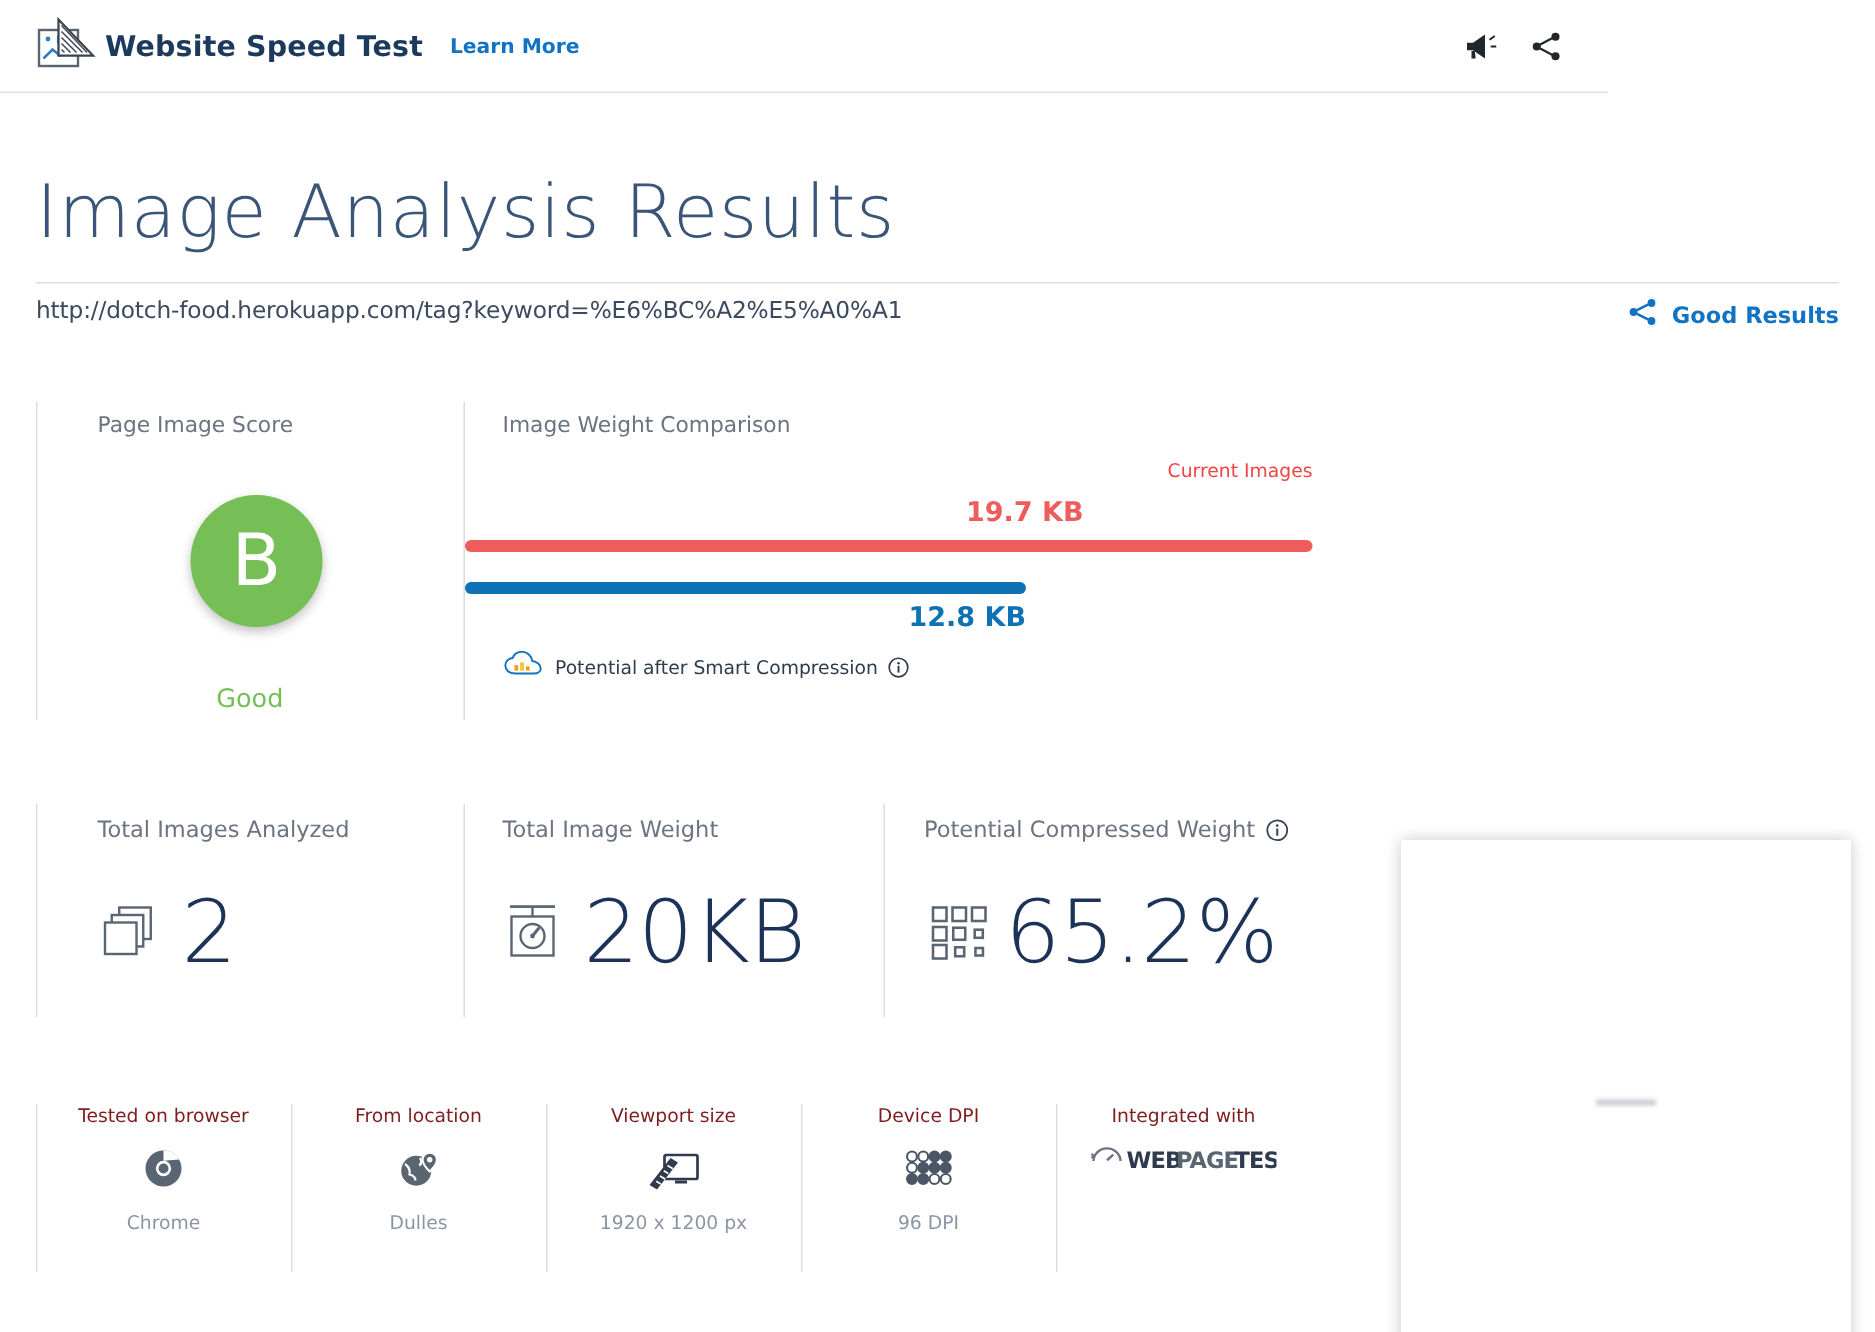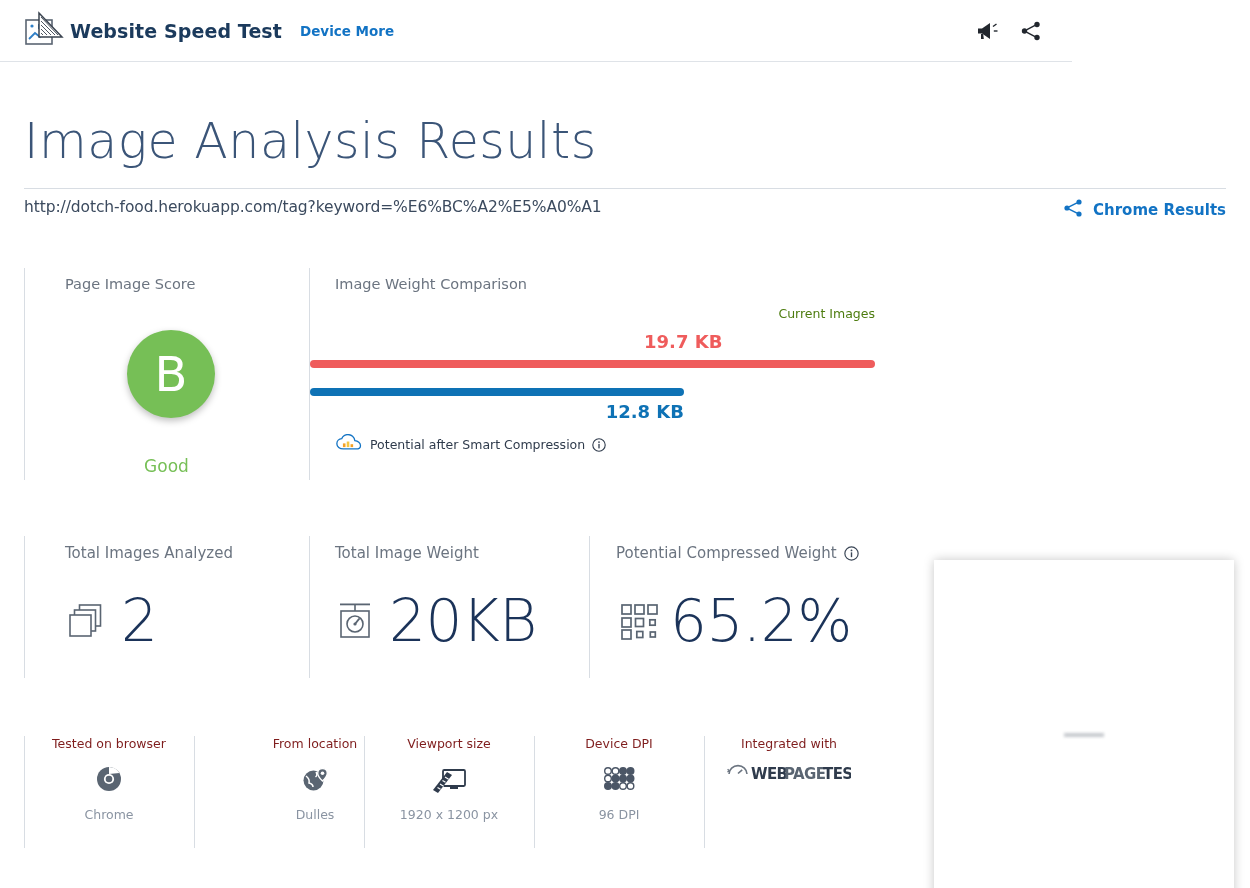--- a/index.html
+++ b/index.html
@@ -168,21 +168,21 @@
     left: 0; top: 168px;
     width: 285px;
     text-align: center;
     font-size: 17px;
   }
 
   
   .cmp-top-label {
     position: absolute;
     font-size: 12.5px;
-    color: #4d7c0f;
+    color: #ef4444;
     white-space: nowrap;
     text-align: right;
   }
   .cmp-value {
     position: absolute;
     font-size: 18px;
     font-weight: bold;
     white-space: nowrap;
   }
   .bar {
@@ -304,21 +304,21 @@
         <path d="M7 28 L13 22 L18 26 L26 17" fill="none" stroke="#2f7fc7" stroke-width="1.8"></path>
         <path d="M17 2 L40 26 L17 26 Z" fill="#ffffff" stroke="#3a434f" stroke-width="1.5"></path>
         <path d="M19 6 L36 24" stroke="#3a434f" stroke-width="0.9"></path>
         <path d="M19 10 L33 24" stroke="#3a434f" stroke-width="0.9"></path>
         <path d="M19 14 L29 24" stroke="#3a434f" stroke-width="0.9"></path>
         <path d="M19 18 L25 24" stroke="#3a434f" stroke-width="0.9"></path>
         <path d="M19 22 L21 24" stroke="#3a434f" stroke-width="0.9"></path>
       </svg>
     </span>
     <span class="brand-title">Website Speed Test</span>
-    <span class="learn-more">Device More</span>
+    <span class="learn-more">Learn More</span>
   </div>
 
   <div class="header-right">
     <div class="hdr-icon-btn">
       <svg width="24" height="22" viewBox="0 0 24 22">
         <path d="M3 8.5 L3 13.5 L7 13.5 L15 19 L15 3 L7 8.5 Z" fill="#22272e"></path>
         <path d="M6 14 L6 19 L8.8 19 L8.2 14 Z" fill="#22272e"></path>
         <path d="M18 6.5 L21.5 4" stroke="#22272e" stroke-width="1.4" fill="none"></path>
         <path d="M18.8 11 L22.5 11" stroke="#22272e" stroke-width="1.4" fill="none"></path>
       </svg>
@@ -340,21 +340,21 @@
 
 <div class="share-results">
   <span>
     <svg width="21" height="20" viewBox="0 0 21 20">
       <circle cx="16" cy="4" r="2.6" fill="#1273c4"></circle>
       <circle cx="4" cy="10" r="2.6" fill="#1273c4"></circle>
       <circle cx="16" cy="16" r="2.6" fill="#1273c4"></circle>
       <path d="M6 8.9 L14 4.9 M6 11.1 L14 15.1" stroke="#1273c4" stroke-width="1.6"></path>
     </svg>
   </span>
-  <span class="share-results-label">Chrome Results</span>
+  <span class="share-results-label">Good Results</span>
 </div>
 
 <div class="panel-top">
   <div class="vrule" style="left:0; height:212px;"></div>
   <div class="vrule" style="left:285px; height:212px;"></div>
 
   <div class="card-label" style="left:41px; top:8px;">Page Image Score</div>
   <div class="score-circle" style="background:#76bf56;">
     <span class="score-letter">B</span>
   </div>
@@ -471,21 +471,21 @@
         <circle cx="13" cy="13" r="5.1" fill="#ffffff"></circle>
         <circle cx="13" cy="13" r="3.3" fill="#5a6572"></circle>
         <path d="M13 1 A12 12 0 0 1 23.4 7 L13 7.9 Z" fill="#ffffff"></path>
         <path d="M2.6 7 L9.2 15 L4.7 21.5 A12 12 0 0 1 2.6 7 Z" fill="#ffffff" opacity="0.0"></path>
         <path d="M23.4 19 A12 12 0 0 1 11 24.9 L16.5 16 Z" fill="#ffffff" opacity="0.0"></path>
       </svg>
     </div>
     <div class="meta-value">Chrome</div>
   </div>
 
-  <div class="meta-cell" style="left:170px;padding-left:36px;">
+  <div class="meta-cell" style="left:170px;">
     <div class="meta-title">From location</div>
     <div class="meta-icon">
       <svg width="28" height="28" viewBox="0 0 28 28">
         <circle cx="12.5" cy="14.5" r="10" fill="#5a6572"></circle>
         <path d="M5 10 Q9 13 8 17 Q12 18 12 21" stroke="#ffffff" stroke-width="1.5" fill="none"></path>
         <path d="M15 6 Q17 9 14.5 11" stroke="#ffffff" stroke-width="1.5" fill="none"></path>
         <path d="M21.5 2.5 C24.3 2.5 26.3 4.6 26.3 7.2 C26.3 10.4 21.5 15 21.5 15 C21.5 15 16.7 10.4 16.7 7.2 C16.7 4.6 18.7 2.5 21.5 2.5 Z" fill="#5a6572" stroke="#ffffff" stroke-width="1.4"></path>
         <circle cx="21.5" cy="7.2" r="1.8" fill="#ffffff"></circle>
       </svg>
     </div>

